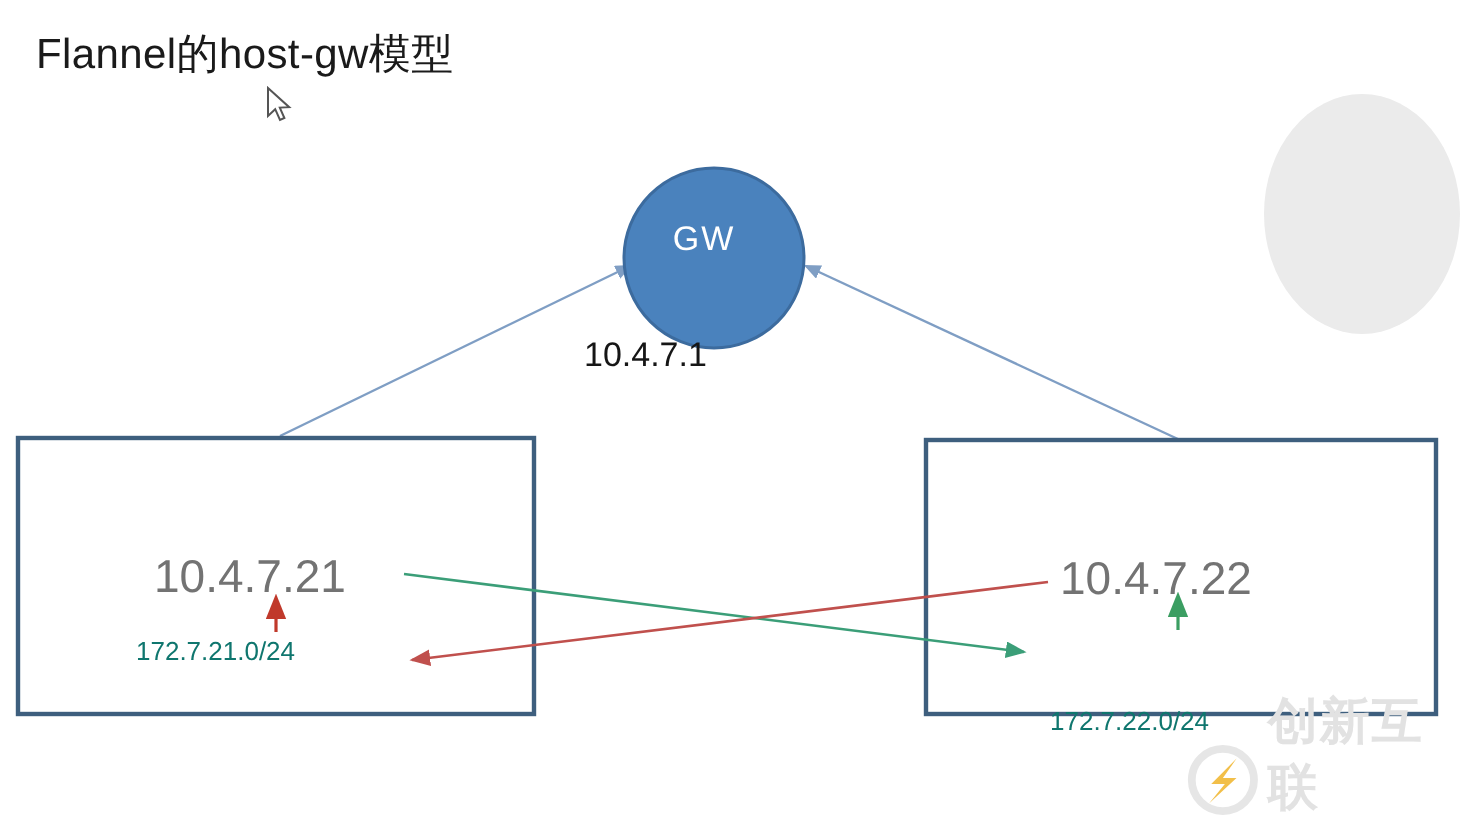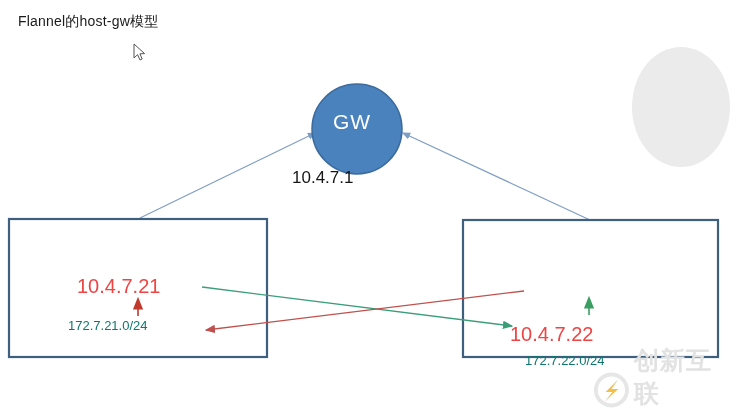--- a/index.html
+++ b/index.html
@@ -21,53 +21,53 @@
     position: absolute;
     left: 0;
     top: 0;
     width: 735px;
     height: 418px;
   }
   .slide-title {
     position: absolute;
     left: 18px;
     top: 13px;
-    font-size: 14px;
+    font-size: 21px;
     color: #1a1a1a;
     letter-spacing: 0.2px;
     white-space: nowrap;
   }
   .gw-label {
     position: absolute;
     left: 310px;
     top: 110px;
     width: 84px;
     text-align: center;
-    font-size: 21px;
+    font-size: 17px;
     color: #ffffff;
     letter-spacing: 1px;
   }
   .gw-ip {
     position: absolute;
     left: 292px;
     top: 168px;
     width: 120px;
     text-align: left;
     font-size: 17px;
     color: #161616;
     white-space: nowrap;
   }
   .host-ip {
     position: absolute;
-    font-size: 20px;
-    color: #ef4444;
+    font-size: 23px;
+    color: #737373;
     white-space: nowrap;
   }
   .host-ip.left  { left: 77px;  top: 275px; }
-  .host-ip.right { left: 510px; top: 276px; margin-top: 47px; }
+  .host-ip.right { left: 530px; top: 276px; }
   .subnet {
     position: absolute;
     font-size: 13px;
     color: #0f766e;
     white-space: nowrap;
   }
   .subnet.left  { left: 68px;  top: 318px; }
   .subnet.right { left: 525px; top: 317px; margin-top: 36px; }
 
   .watermark {

